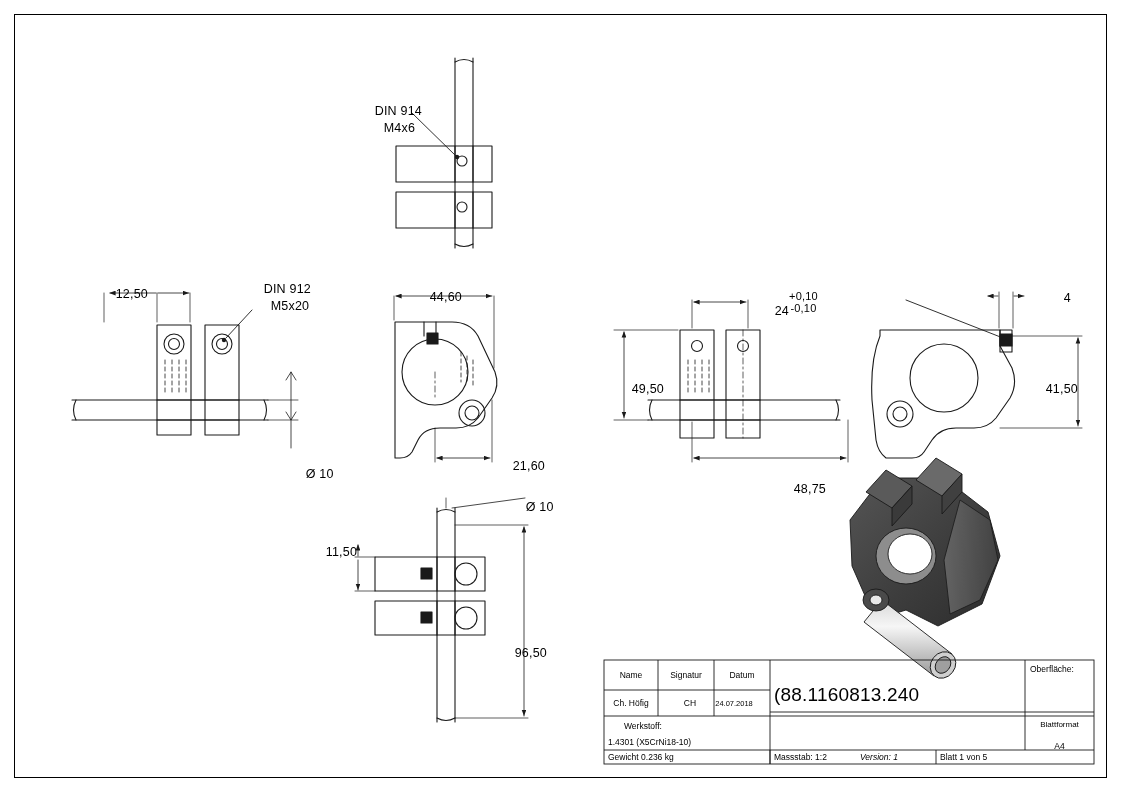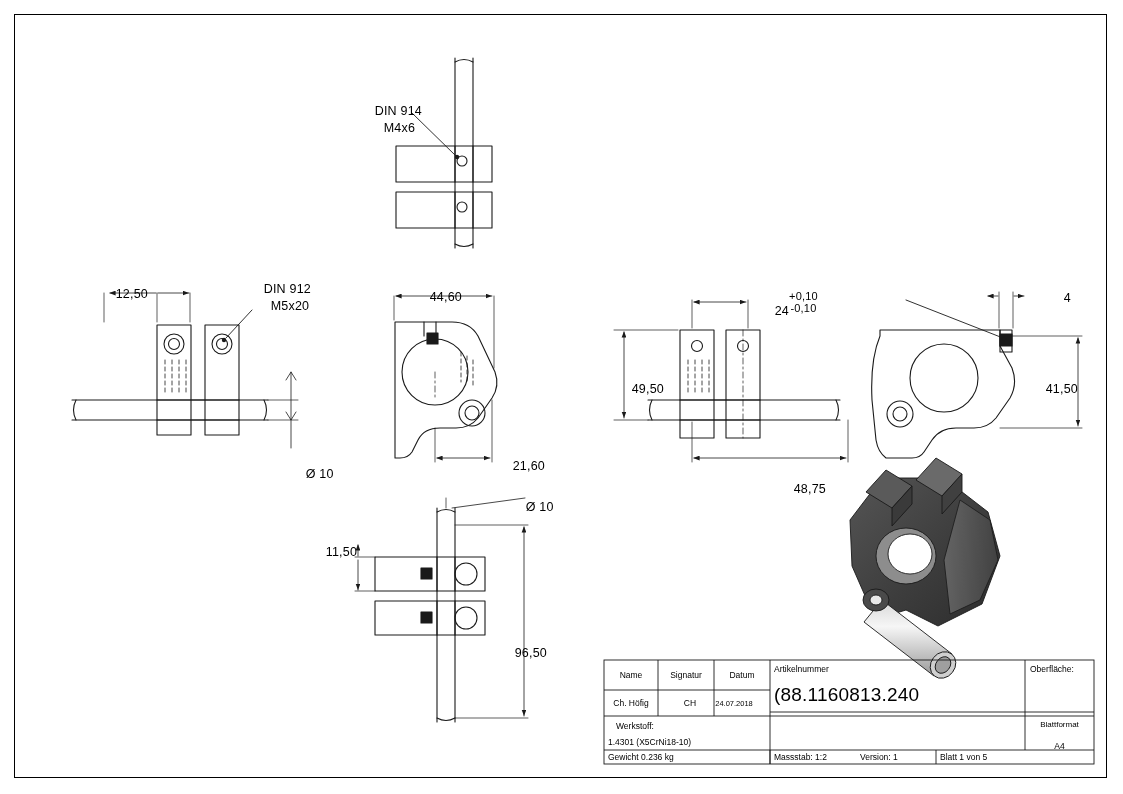--- a/index.html
+++ b/index.html
@@ -356,61 +356,58 @@
   <div class="tb">
     <div class="cell midc" style="left:0px; top:0px; width:54px; height:30px;">
       <span>Name</span>
     </div>
     <div class="cell midc" style="left:54px; top:0px; width:56px; height:30px;">
       <span>Signatur</span>
     </div>
     <div class="cell midc" style="left:110px; top:0px; width:56px; height:30px;">
       <span>Datum</span>
     </div>
-    <div class="cell mid" style="left:166px; top:0px; width:256px; height:18px;">
-      <span>Artikelnummer</span>
-    </div>
     <div class="cell mid" style="left:422px; top:0px; width:68px; height:18px; white-space:nowrap;">
       <span>Oberfläche:</span>
     </div>
 
     <div class="cell midc" style="left:0px; top:30px; width:54px; height:26px;">
       <span>Ch. Höfig</span>
     </div>
     <div class="cell midc" style="left:54px; top:30px; width:64px; height:26px;">
       <span>CH</span>
     </div>
     <div class="cell midc" style="left:110px; top:30px; width:40px; height:26px; font-size:7.5px;">
       <span>24.07.2018</span>
     </div>
     <div class="cell mid" style="left:166px; top:18px; width:256px; height:34px;">
       <span class="lbl big" style="position:static;">(<span>88.1160813.240</span></span>
     </div>
 
-    <div class="cell mid" style="left:8px; top:58px; width:166px; height:16px;text-align:right;">
+    <div class="cell mid" style="left:16px; top:58px; width:166px; height:16px;text-align:right;">
       <span>Werkstoff:</span>
     </div>
     <div class="cell mid" style="left:0px; top:74px; width:166px; height:16px;">
       <span>1.4301 (X5CrNi18-10)</span>
     </div>
 
     <div class="cell midc" style="left:421px; top:56px; width:69px; height:16px; font-size:8px;">
       <span>Blattformat</span>
     </div>
     <div class="cell midc a4" style="left:421px; top:72px; width:69px; height:28px;">
       <span>A4</span>
     </div>
 
     <div class="cell mid" style="left:0px; top:90px; width:166px; height:14px;">
       <span>Gewicht 0.236 kg</span>
     </div>
     <div class="cell mid" style="left:166px; top:90px; width:90px; height:14px;">
       <span>Massstab: 1:2</span>
     </div>
-    <div class="cell mid" style="left:252px; top:90px; width:80px; height:14px;">
+    <div class="cell mid" style="left:252px; top:90px; width:80px; height:14px;font-style:italic;">
       <span>Version: 1</span>
     </div>
     <div class="cell mid" style="left:332px; top:90px; width:100px; height:14px;">
       <span>Blatt 1 von 5</span>
     </div>
   </div>
 
 </div>
 
 </body></html>

